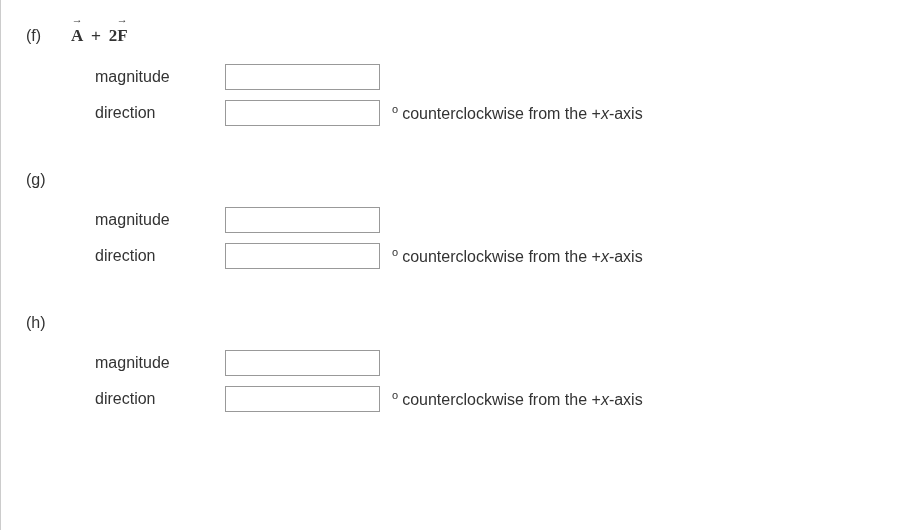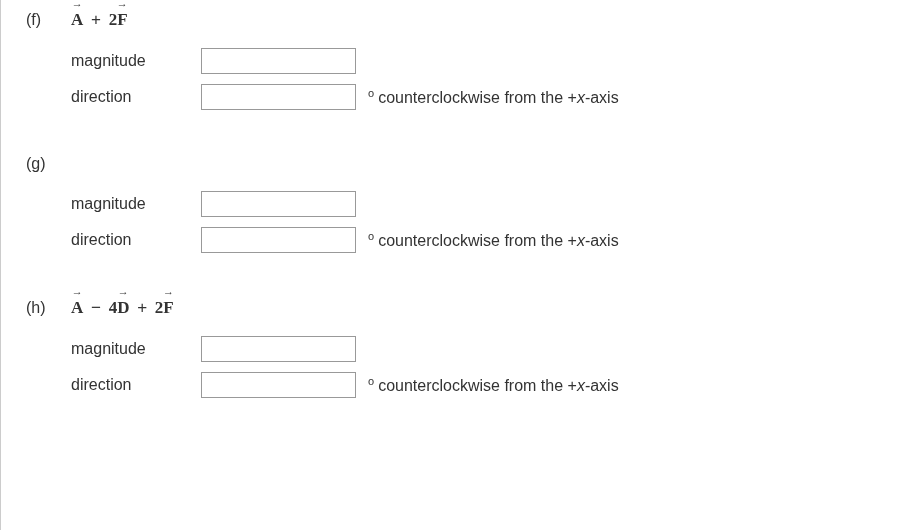--- a/index.html
+++ b/index.html
@@ -25,39 +25,40 @@
       margin-bottom: 18px;
     }
     .problem-label {
       width: 50px;
       padding-left: 5px;
     }
     .expression {
       font-weight: bold;
       font-family: Georgia, serif;
       font-size: 17px;
+      margin-top: 16px;
     }
     .vector {
       position: relative;
       display: inline-block;
     }
     .vector::after {
       content: "→";
       position: absolute;
       top: -13px;
       left: 50%;
       transform: translateX(-50%);
       font-size: 11px;
       font-weight: normal;
     }
     .row {
       display: flex;
       align-items: center;
       margin-bottom: 10px;
-      margin-left: 50px;
+      margin-left: 74px;
     }
     .row-label {
       width: 130px;
       font-size: 16px;
     }
     .input-box {
       width: 155px;
       height: 26px;
       border: 1px solid #999;
       background: #fff;
@@ -118,23 +119,20 @@
     <input type="text" class="input-box" style="">
     <span class="suffix">
       <span class="deg">o</span><span>counterclockwise from the +</span><span class="ital">x</span><span>-axis</span>
     </span>
   </div>
 </div>
 
 <div class="problem">
   <div class="problem-header">
     <span class="problem-label">(h)</span>
-    <span class="expression">
-      <span class="vector">A</span><span class="op"> − </span>4<span class="vector">D</span><span class="op"> + </span>2<span class="vector">F</span>
-    </span>
   </div>
   <div class="row">
     <span class="row-label">magnitude</span>
     <input type="text" class="input-box" style="">
   </div>
   <div class="row">
     <span class="row-label">direction</span>
     <input type="text" class="input-box" style="">
     <span class="suffix">
       <span class="deg">o</span><span>counterclockwise from the +</span><span class="ital">x</span><span>-axis</span>

